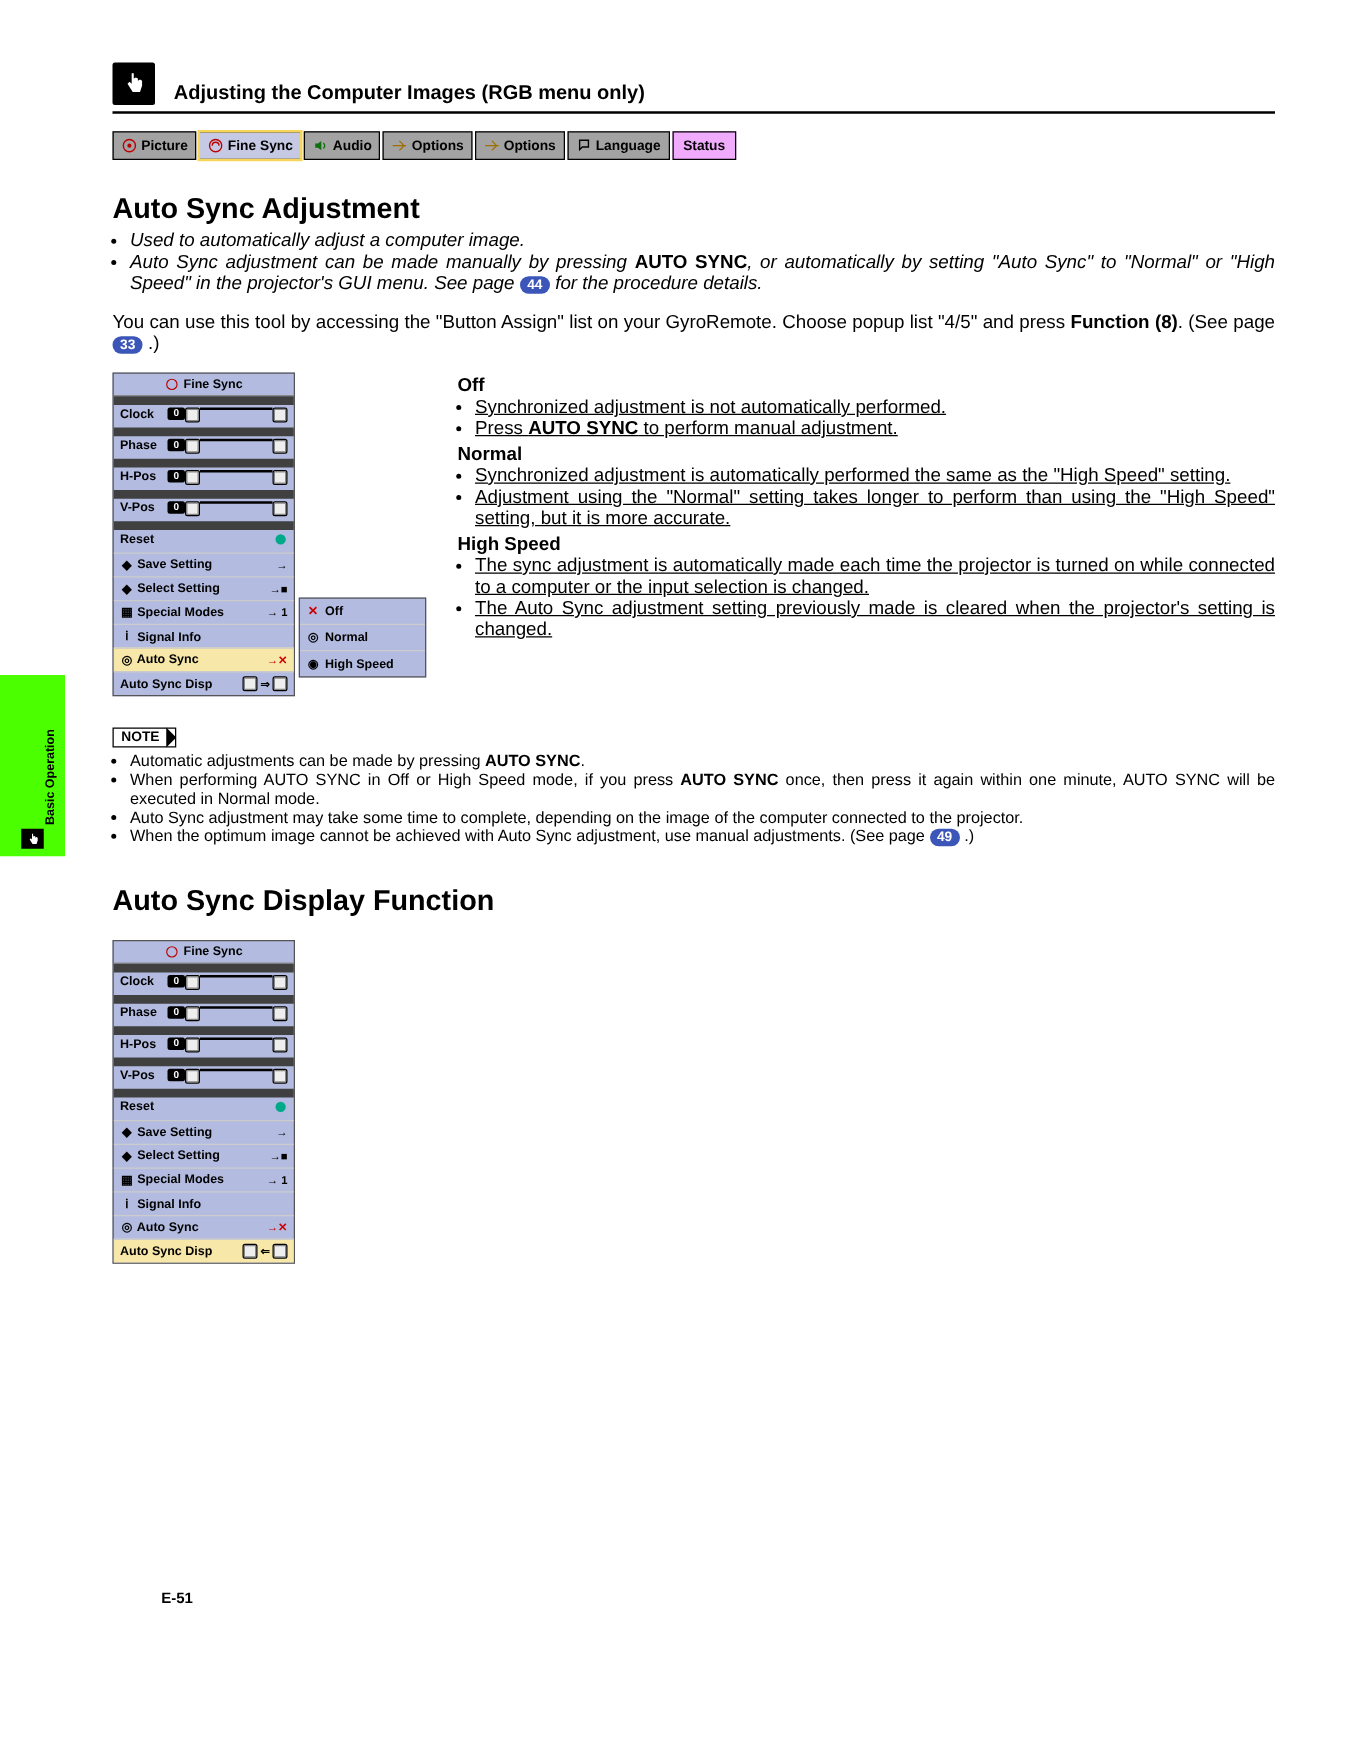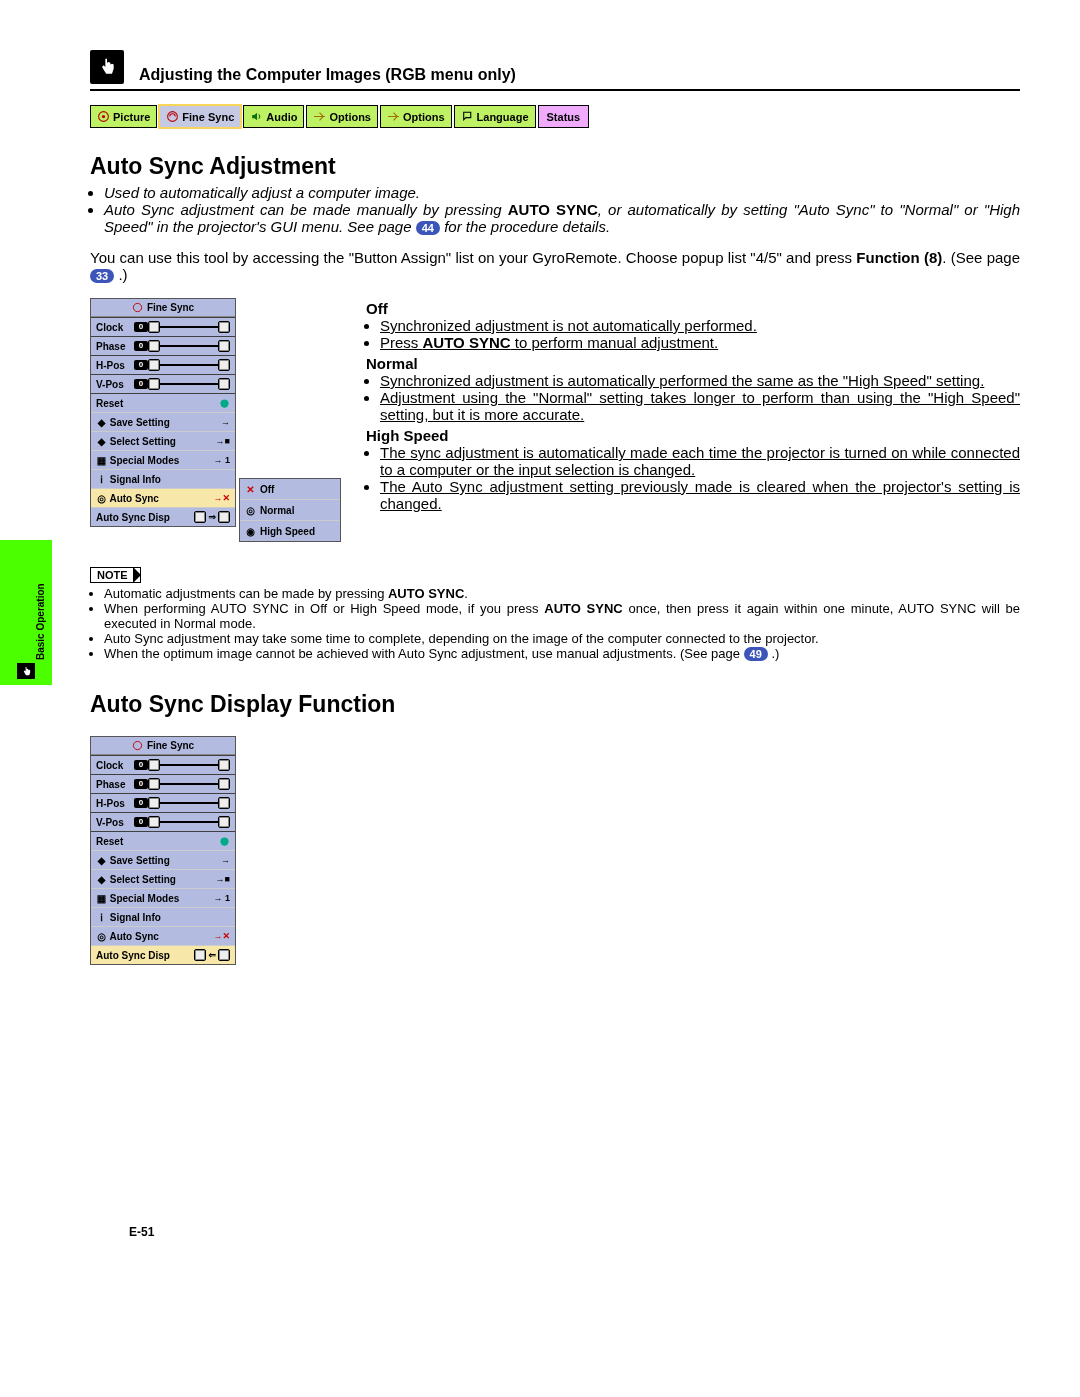--- a/index.html
+++ b/index.html
@@ -36,21 +36,21 @@
   .header-title { font-weight: bold; font-size: 16px; }
   .hr { height: 2px; background: #000; margin: 2px 0 14px 0; }
 
   .tabs {
     display: flex;
     gap: 2px;
     margin-bottom: 25px;
   }
   .tab {
     border: 1px solid #000;
-    background: #bef264;
+    background: #a3a3a3;
     font-size: 11px;
     font-weight: bold;
     padding: 3px 6px;
     display: flex;
     align-items: center;
     gap: 3px;
     height: 15px;
   }
   .tab.active {
     outline: 2px solid #f7d558;
@@ -119,23 +119,23 @@
     font-family: Arial, sans-serif;
   }
   .osd-title {
     text-align: center;
     padding: 3px 0;
     border-bottom: 1px solid #888;
     display: flex; justify-content: center; align-items: center; gap: 4px;
   }
   .osd-row {
     display: flex;
-    align-items: center;
+    align-items: flex-start;
     padding: 2px 5px;
-    border-top: 1px solid #404040;
+    border-top: 7px solid #404040;
     height: 14px;
   }
   .osd-row.reset { justify-content: space-between; }
   .osd-label { width: 38px; }
   .val-box {
     background: #000; color: #fff; font-size: 8px;
     width: 14px; text-align: center; border-radius: 2px; line-height: 10px;
   }
   .knob {
     width: 10px; height: 10px; border: 1px solid #000; border-radius: 2px;

